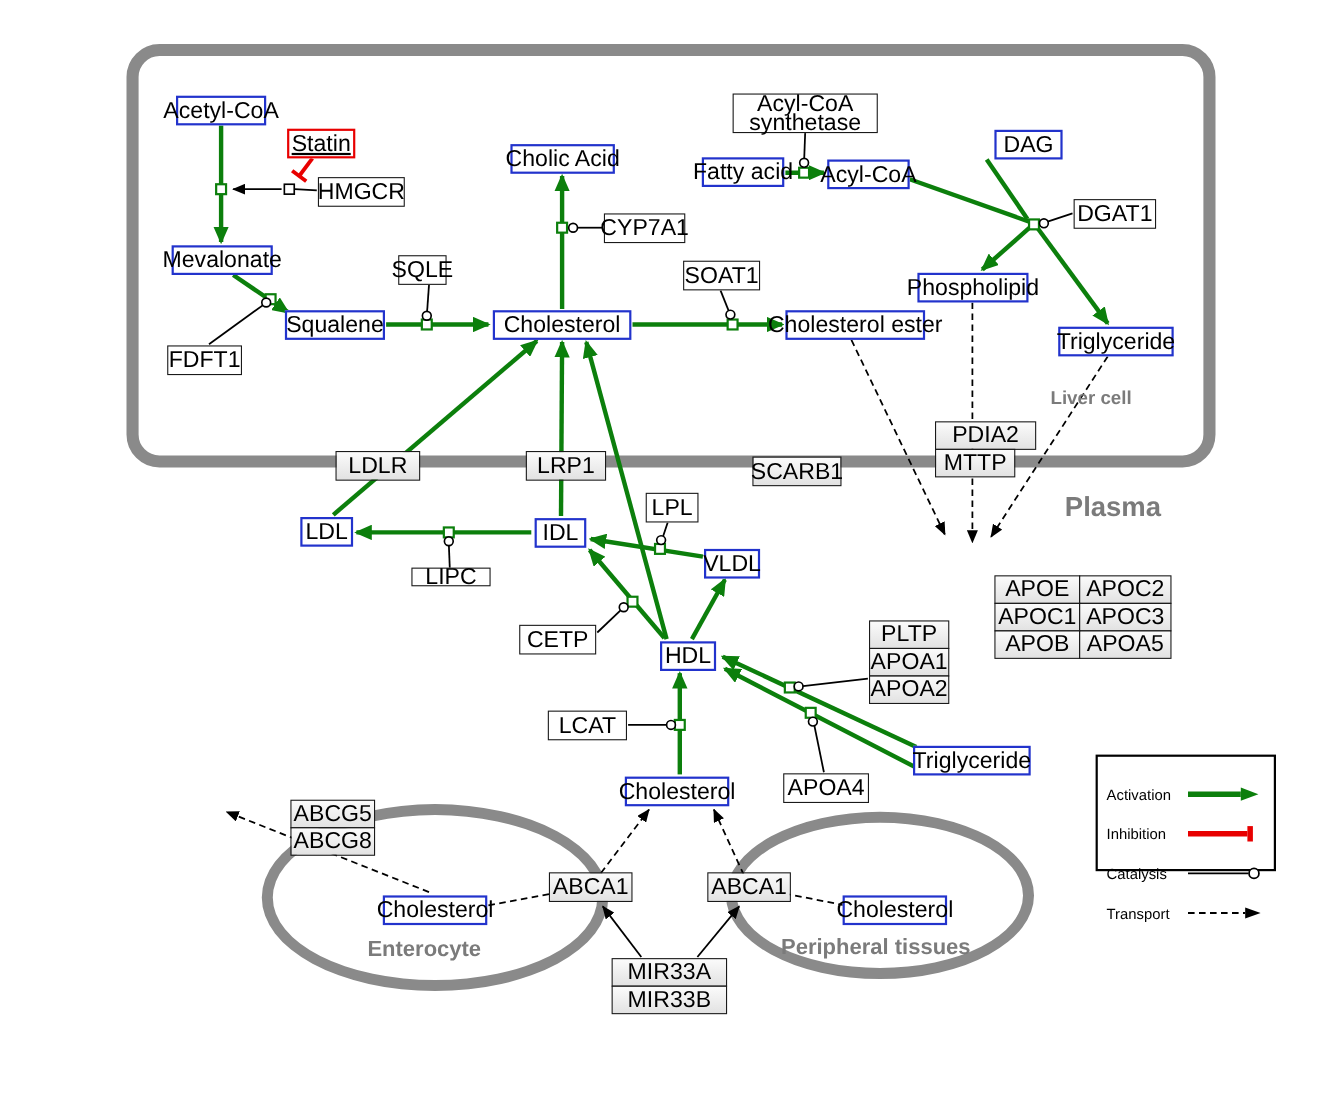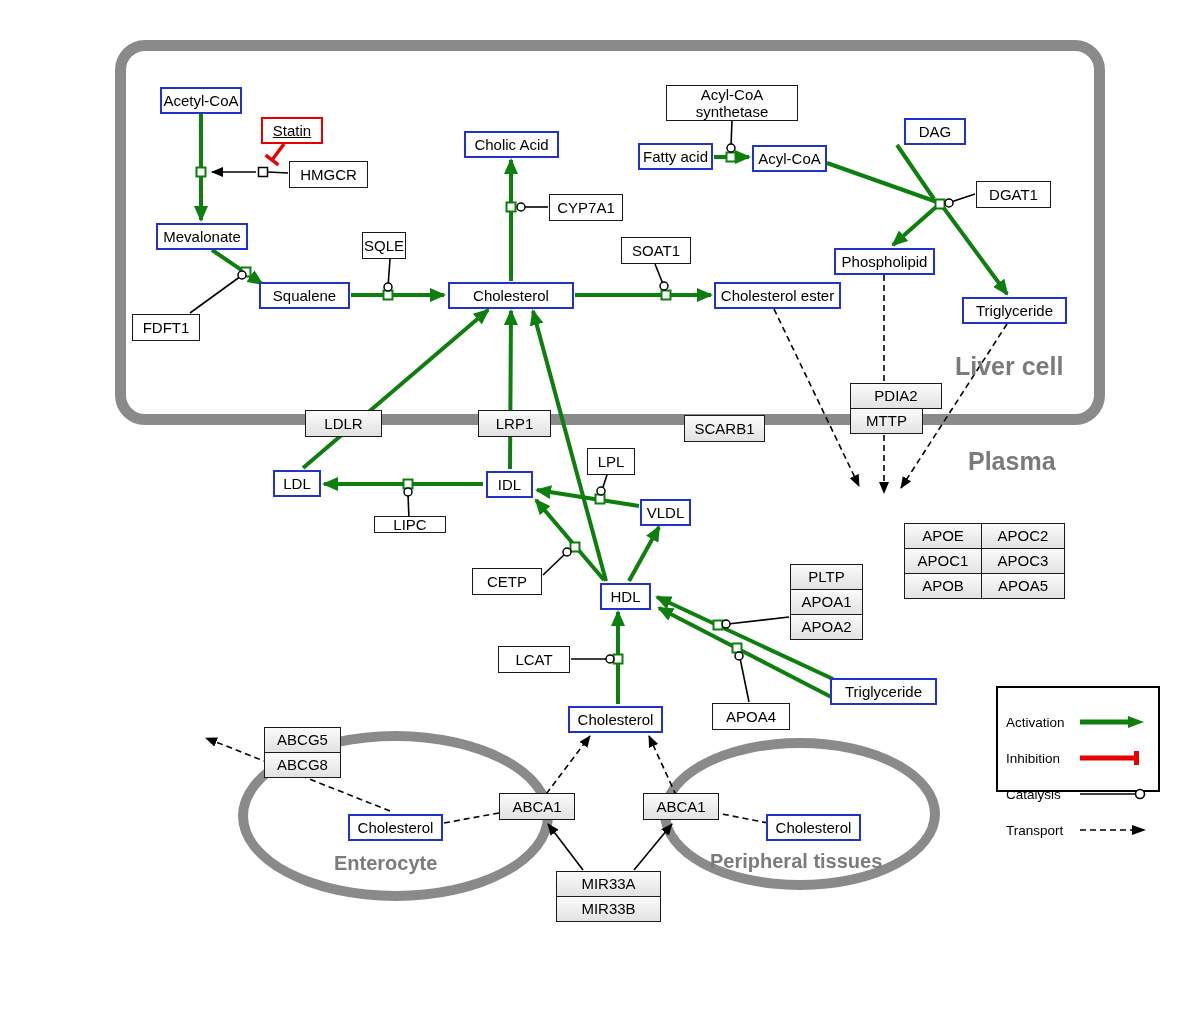--- a/index.html
+++ b/index.html
@@ -7,21 +7,21 @@
           font-family:"Liberation Sans",sans-serif;}
   
   .membrane{position:absolute;border:11px solid #8a8a8a;background:transparent;box-sizing:border-box;}
   .rect-membrane{border-radius:30px;}
   .ellipse-membrane{border-radius:50%;border-width:10px;}
   .region-label{position:absolute;color:#7b7b7b;font-weight:bold;}
   
   #edges{position:absolute;left:0;top:0;}
   
   .node{position:absolute;display:flex;align-items:center;justify-content:center;
-        background:#fff;color:#000;font-size:15px;line-height:16px;text-align:center;
+        background:#fff;color:#000;font-size:21px;line-height:16px;text-align:center;
         box-sizing:border-box;white-space:nowrap;}
   .met{border:2.5px solid #2233cc;}
   .enz{border:1.5px solid #1a1a1a;}
   .statin{border:2.5px solid #e80000;text-decoration:underline;}
   .gray{background:linear-gradient(#fbfbfb,#e2e2e2);}
   .twoline{flex-direction:column;line-height:17px;white-space:nowrap;}
   
   #legend{position:absolute;left:996px;top:686px;width:164px;height:106px;border:2.5px solid #000;
           background:#fff;box-sizing:border-box;padding:6px 8px;display:flex;flex-direction:column;justify-content:space-between;}
   .legend-row{display:flex;align-items:center;justify-content:space-between;height:22px;margin-top:20px;}
@@ -151,21 +151,21 @@
   <div class="node met" style="left:640px;top:499px;width:51px;height:27px">VLDL</div>
   <div class="node met" style="left:600px;top:583px;width:51px;height:27px">HDL</div>
   <div class="node met" style="left:830px;top:678px;width:107px;height:27px">Triglyceride</div>
   <div class="node met" style="left:568px;top:706px;width:95px;height:27px">Cholesterol</div>
   <div class="node met" style="left:348px;top:814px;width:95px;height:27px">Cholesterol</div>
   <div class="node met" style="left:766px;top:814px;width:95px;height:27px">Cholesterol</div>
 
   <div class="node statin" style="left:261px;top:117px;width:62px;height:27px">Statin</div>
 
   <div class="node enz" style="left:289px;top:161px;width:79px;height:27px">HMGCR</div>
-  <div class="node enz" style="left:132px;top:314px;width:68px;height:27px">FDFT1</div>
+  <div class="node enz" style="left:152px;top:314px;width:68px;height:27px">FDFT1</div>
   <div class="node enz" style="left:362px;top:232px;width:44px;height:27px">SQLE</div>
   <div class="node enz" style="left:549px;top:194px;width:74px;height:27px">CYP7A1</div>
   <div class="node enz" style="left:621px;top:237px;width:70px;height:27px">SOAT1</div>
   <div class="node enz twoline" style="left:666px;top:85px;width:132px;height:36px">
     <span>Acyl-CoA</span>
     <span>synthetase</span>
   </div>
   <div class="node enz" style="left:976px;top:181px;width:75px;height:27px">DGAT1</div>
   <div class="node enz" style="left:587px;top:448px;width:48px;height:27px">LPL</div>
   <div class="node enz" style="left:374px;top:516px;width:72px;height:17px">LIPC</div>
@@ -188,21 +188,21 @@
   <div class="node enz gray" style="left:556px;top:871px;width:105px;height:26px">MIR33A</div>
   <div class="node enz gray" style="left:556px;top:896px;width:105px;height:26px">MIR33B</div>
 
   <div class="node enz gray" style="left:904px;top:523px;width:78px;height:26px">APOE</div>
   <div class="node enz gray" style="left:981px;top:523px;width:84px;height:26px">APOC2</div>
   <div class="node enz gray" style="left:904px;top:548px;width:78px;height:26px">APOC1</div>
   <div class="node enz gray" style="left:981px;top:548px;width:84px;height:26px">APOC3</div>
   <div class="node enz gray" style="left:904px;top:573px;width:78px;height:26px">APOB</div>
   <div class="node enz gray" style="left:981px;top:573px;width:84px;height:26px">APOA5</div>
 
-  <div class="region-label" style="left:955px;top:352px;font-size:25px">Liver cell</div>
+  <div class="region-label" style="left:955px;top:352px;font-size:17px">Liver cell</div>
   <div class="region-label" style="left:968px;top:447px;font-size:25px">Plasma</div>
   <div class="region-label" style="left:334px;top:852px;font-size:20px">Enterocyte</div>
   <div class="region-label" style="left:710px;top:850px;font-size:20px">Peripheral tissues</div>
 
   <div id="legend">
     <div class="legend-row">
       <span>Activation</span>
       <svg width="72" height="16">
         <line x1="2" y1="8" x2="50" y2="8" stroke="#0c7f0c" stroke-width="5"></line>
         <path d="M50,2 L66,8 L50,14 Z" fill="#0c7f0c"></path>

